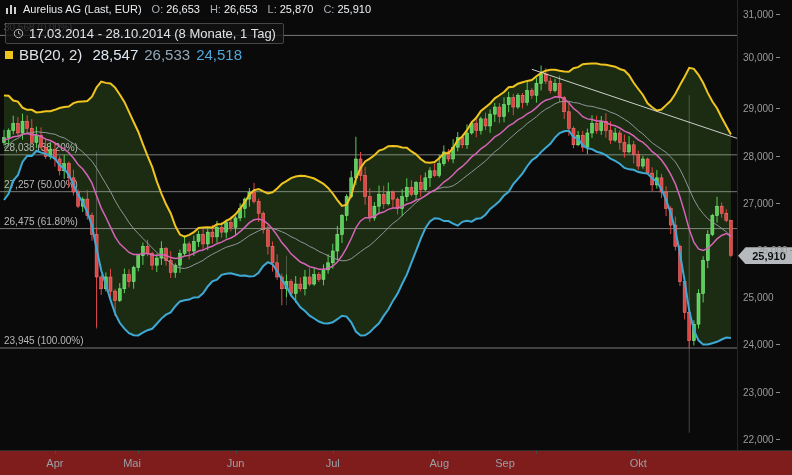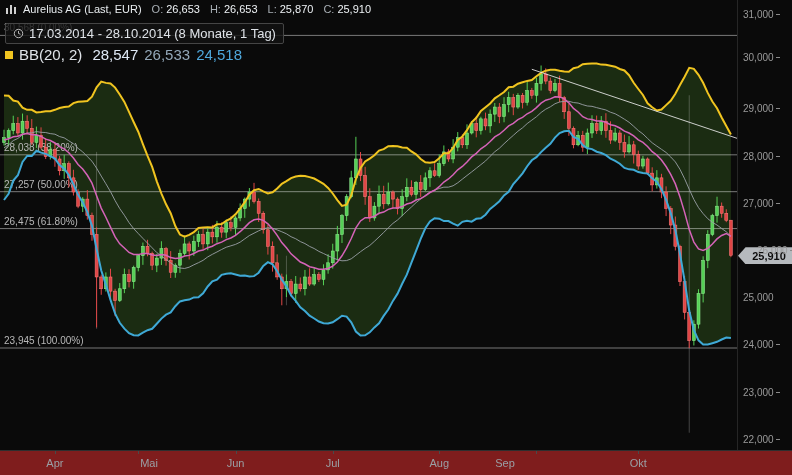--- a/index.html
+++ b/index.html
@@ -417,21 +417,21 @@
       </div>
       <div class="ytick" style="top: 433.81px;">
         <span>22,000</span>
         <span class="dash"></span>
       </div>
     </div>
 
   <div id="bottom-axis">
       <div class="xtick" style="left: 54.93px;">Apr</div>
       <div class="xtick-mark" style="left: 54.93px;"></div>
-      <div class="xtick" style="left: 149px;">Mai</div>
+      <div class="xtick" style="left: 132px;">Mai</div>
       <div class="xtick-mark" style="left: 138.27px;"></div>
       <div class="xtick" style="left: 235.5px;">Jun</div>
       <div class="xtick-mark" style="left: 235.5px;"></div>
       <div class="xtick" style="left: 332.73px;">Jul</div>
       <div class="xtick-mark" style="left: 332.73px;"></div>
       <div class="xtick" style="left: 439.22px;">Aug</div>
       <div class="xtick-mark" style="left: 439.22px;"></div>
       <div class="xtick" style="left: 505px;">Sep</div>
       <div class="xtick-mark" style="left: 536.45px;"></div>
       <div class="xtick" style="left: 638.31px;">Okt</div>

